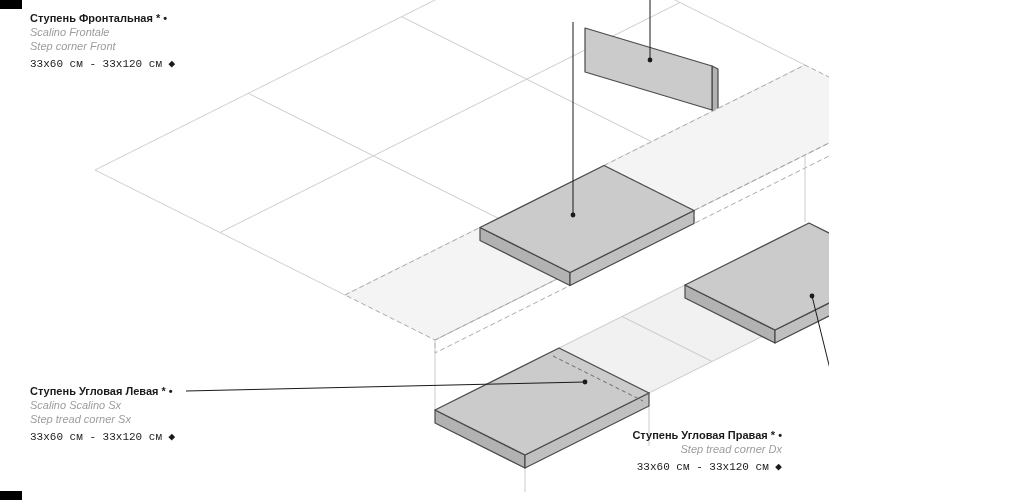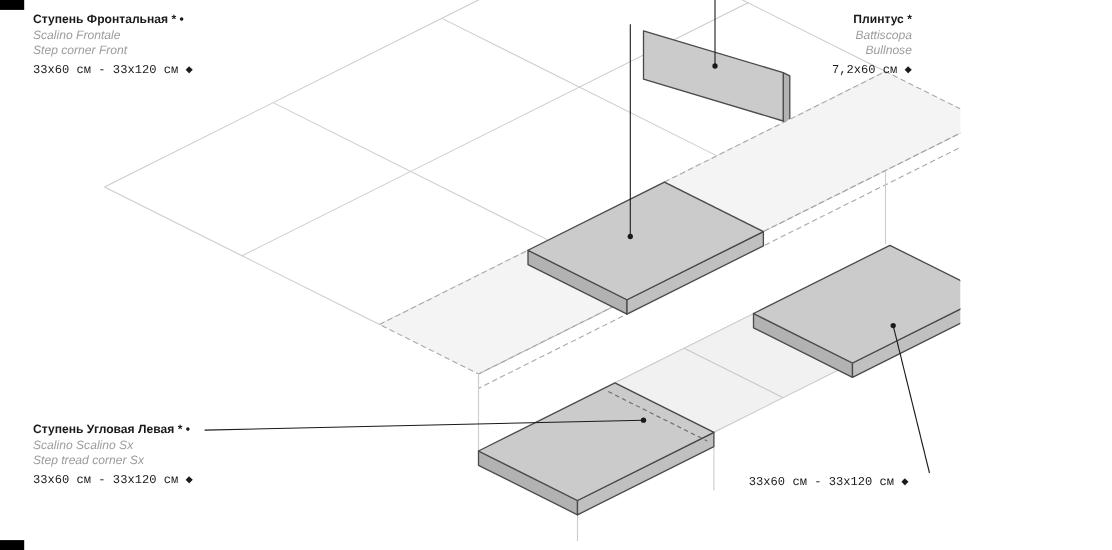--- a/index.html
+++ b/index.html
@@ -2,21 +2,20 @@
 <html style="--text-primary: #1a1a1a; --text-secondary: #9c9c9c; --piece-fill: #cbcbcb; --piece-front: #c0c0c0; --piece-side: #b2b2b2; --piece-stroke: #4a4a4a; --grid-line: #cccccc; --tile-light-fill: #f1f1f1; --dashed-line: #a9a9a9; --dashed-fill: #f4f4f4; --leader-line: #1a1a1a; --crop-mark: #000000;"><head>
 <meta charset="utf-8">
 <style>
   html,body{margin:0;padding:0;background:#fff;}
   .page{
     position:relative;
     width:829px;height:500px;
     background:#fff;
     overflow:hidden;
     font-family:"Liberation Sans", sans-serif;
-    padding-left:44px;
   }
   .diagram-svg{position:absolute;left:0;top:0;}
   .label{position:absolute;font-size:11px;line-height:14px;white-space:nowrap;}
   .label .title{color:var(--text-primary,#1a1a1a);font-weight:bold;}
   .label .sub{color:var(--text-secondary,#9c9c9c);font-style:italic;}
   .label .size{color:var(--text-primary,#1a1a1a);margin-top:4px;font-family:Liberation Mono, monospace;}
   .label.right{text-align:right;}
   #label-step-front{left:30px;top:11px;}
   #label-bullnose{right:44px;top:11px;}
   #label-corner-left{left:30px;top:384px;}
@@ -109,31 +108,27 @@
     </g>
   </svg>
 
   <div class="label" id="label-step-front">
     <div class="title">Ступень Фронтальная * •</div>
     <div class="sub">Scalino Frontale</div>
     <div class="sub">Step corner Front</div>
     <div class="size">33x60 см - 33x120 см ◆</div>
   </div>
 
-  <div class="label right" id="label-bullnose">
-    <div class="title">Плинтус *</div>
-    <div class="sub">Battiscopa</div>
-    <div class="sub">Bullnose</div>
-    <div class="size">7,2x60 см ◆</div>
-  </div>
 
   <div class="label" id="label-corner-left">
     <div class="title">Ступень Угловая Левая * •</div>
     <div class="sub">Scalino Scalino Sx</div>
     <div class="sub">Step tread corner Sx</div>
     <div class="size">33x60 см - 33x120 см ◆</div>
   </div>
 
   <div class="label right" id="label-corner-right">
+    <div class="title">Ступень Угловая Правая * •</div>
+    <div class="sub">Step tread corner Dx</div>
     <div class="size">33x60 см - 33x120 см ◆</div>
   </div>
 
 </div>
 
 </body></html>

